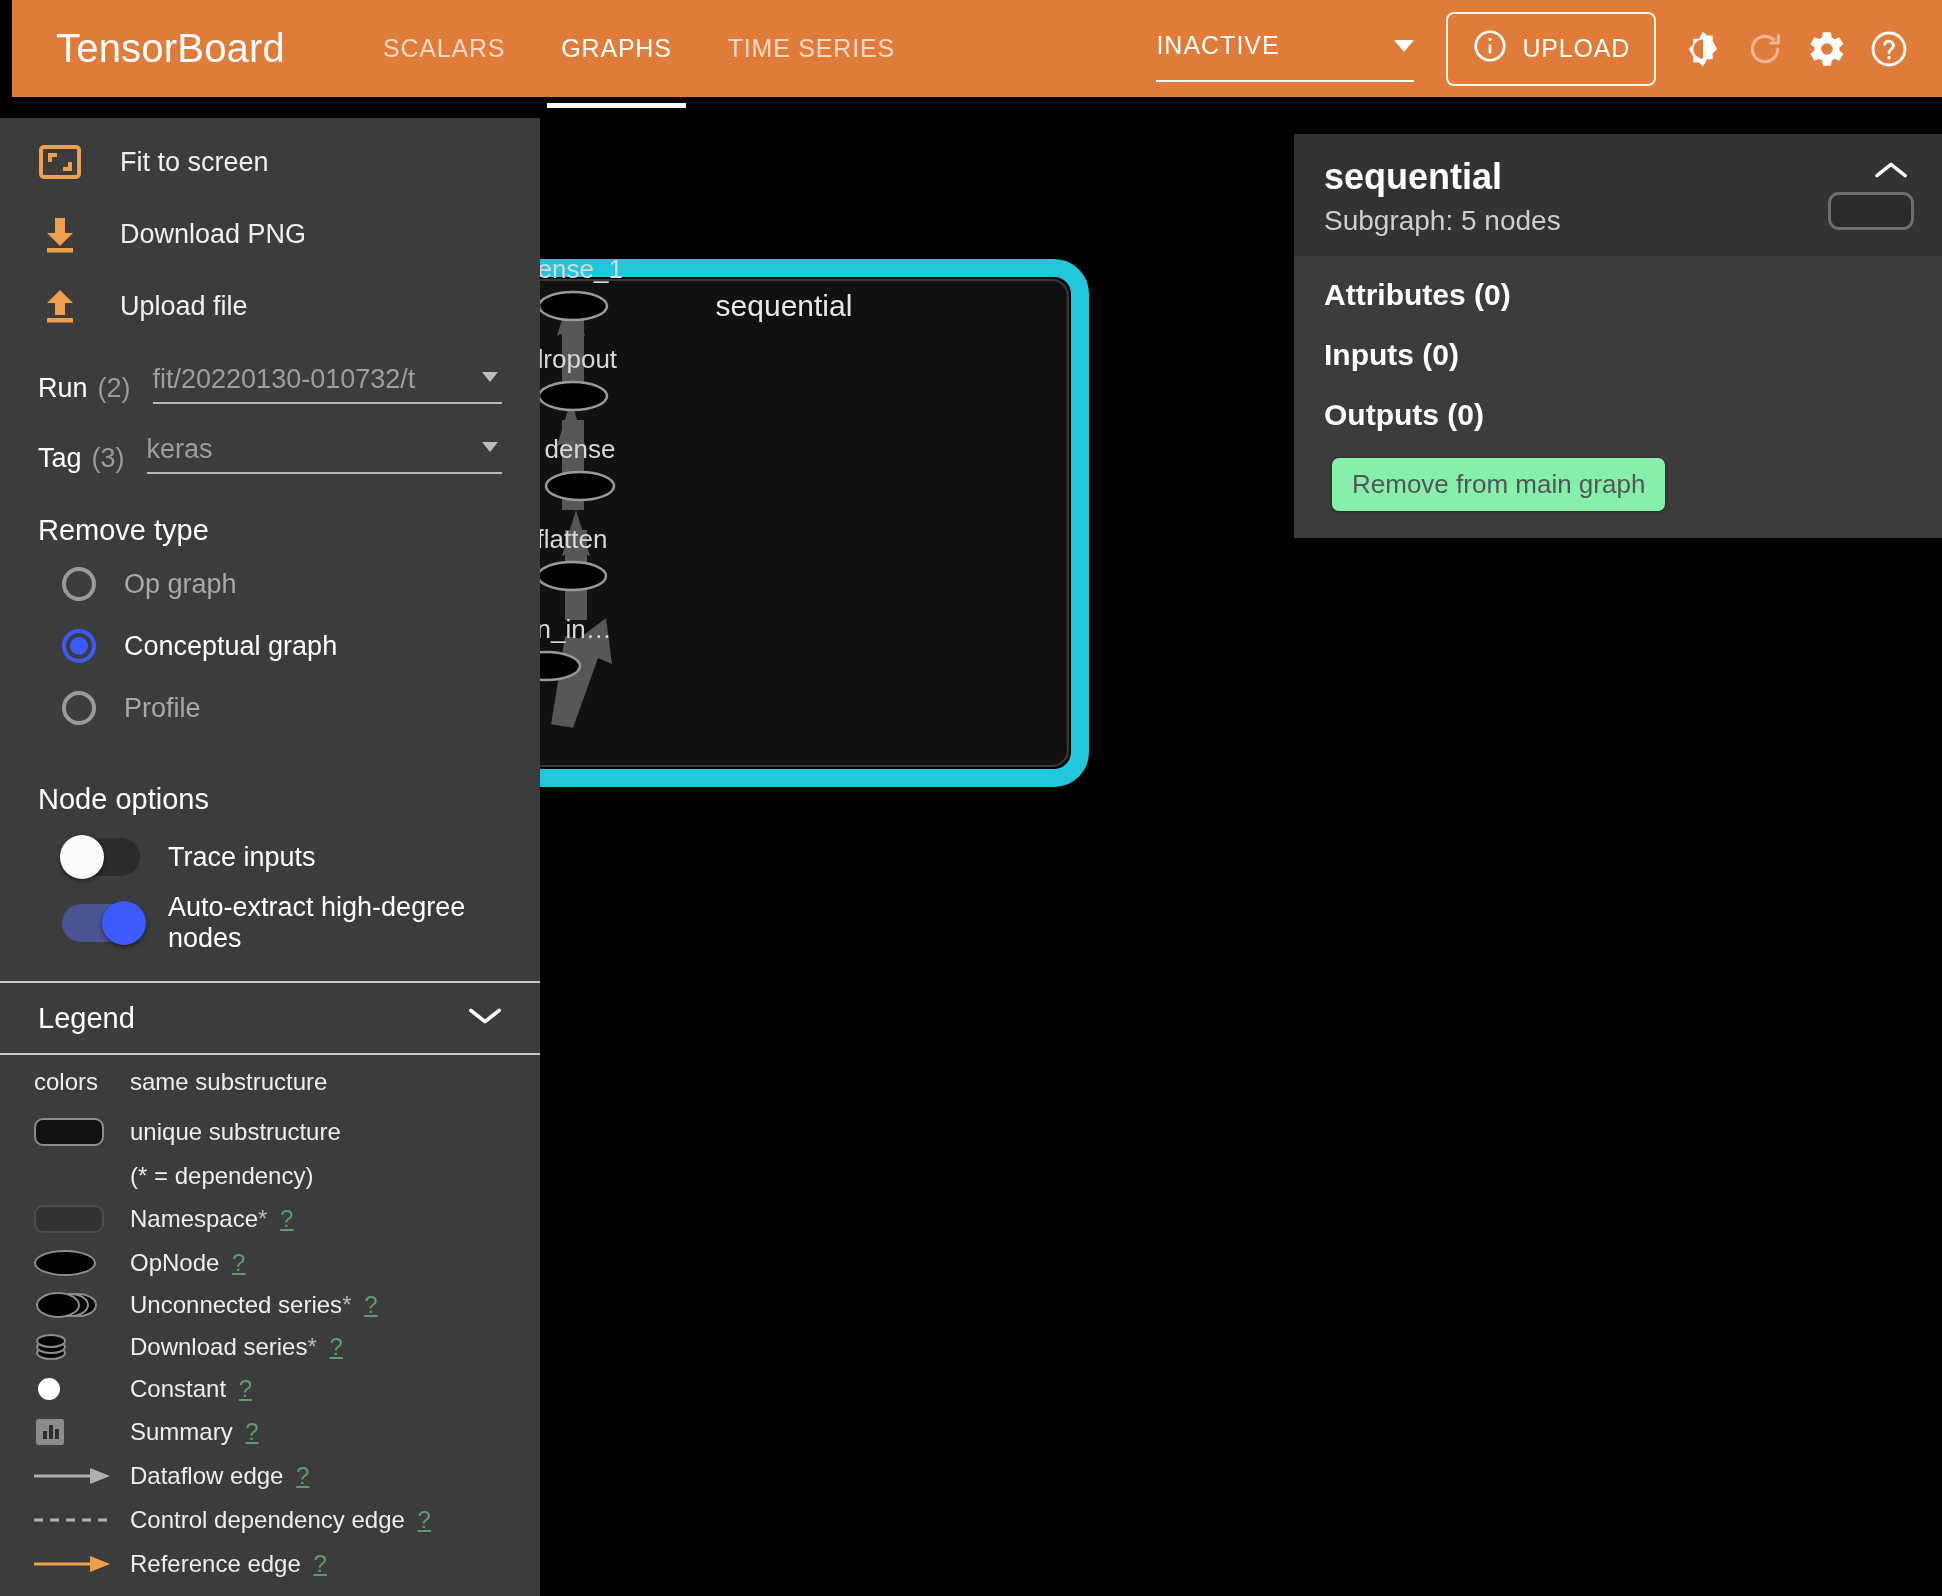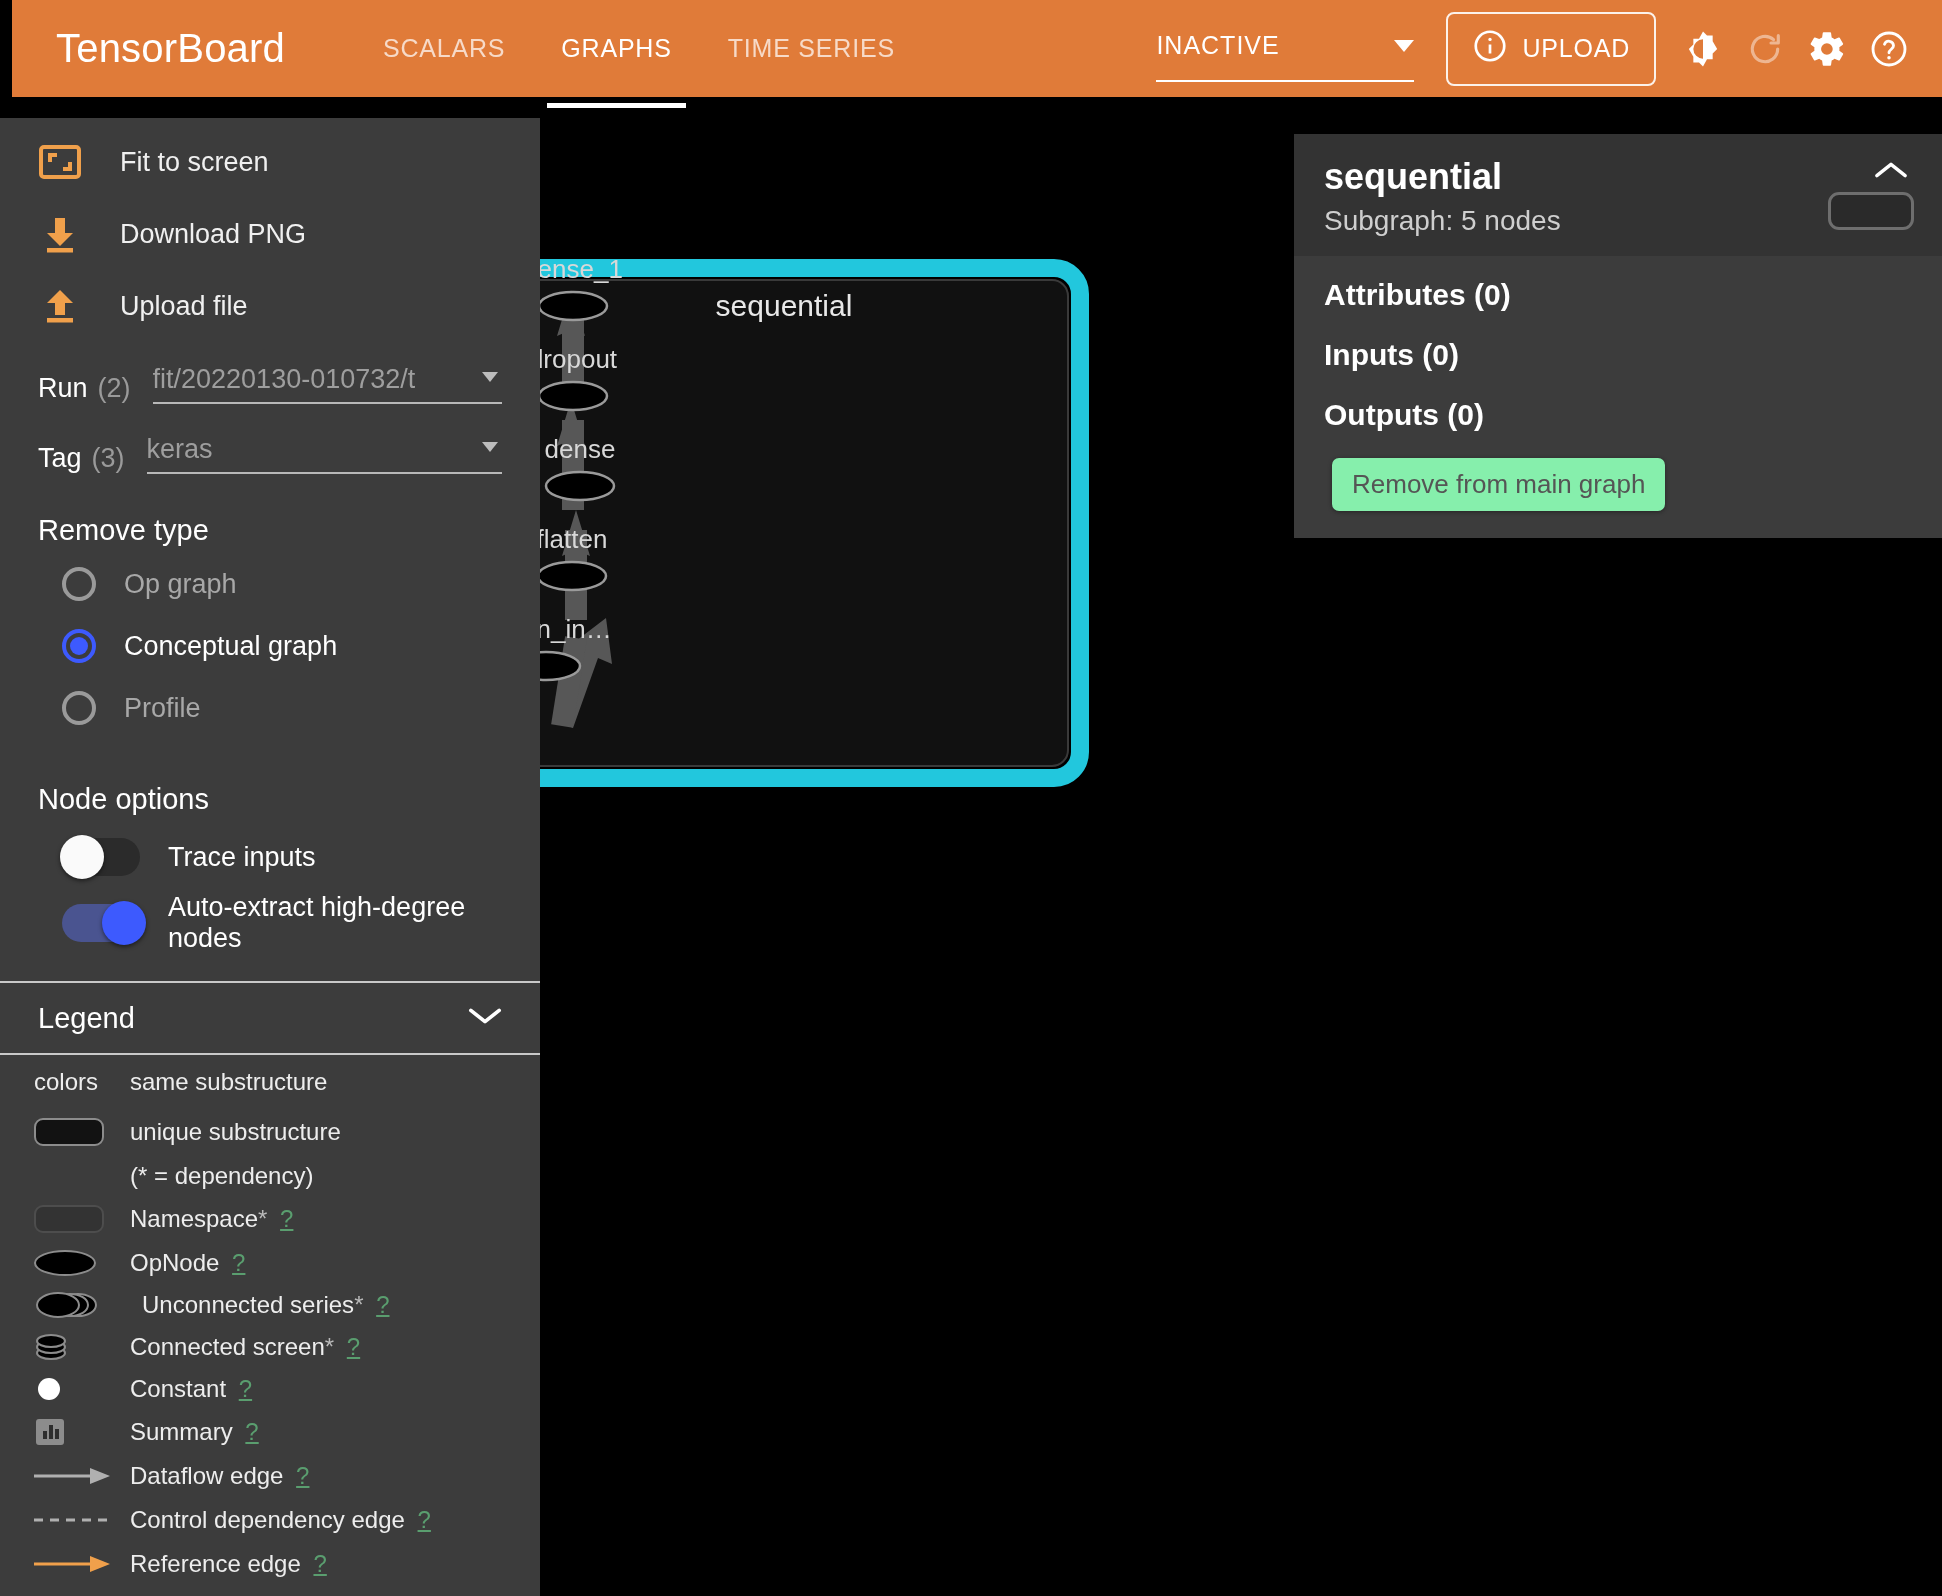--- a/index.html
+++ b/index.html
@@ -413,40 +413,40 @@
           <span class="lg-txt"><span>Namespace</span><span class="lg-star">*</span> <span class="lg-q">?</span></span>
         </div>
 
         <div class="lg-row" style="min-height:42px;">
           <span class="lg-key">
             <span class="sw-ellipse"></span>
           </span>
           <span class="lg-txt"><span>OpNode</span> <span class="lg-q">?</span></span>
         </div>
 
-        <div class="lg-row" style="min-height:42px;gap:12px;">
+        <div class="lg-row" style="min-height:42px;">
           <span class="lg-key">
             <svg width="74" height="30" viewBox="0 0 74 30">
               <ellipse cx="44" cy="15" rx="18" ry="11" fill="#000" stroke="#8c8c8c" stroke-width="2"></ellipse>
               <ellipse cx="36" cy="15" rx="18" ry="11" fill="#000" stroke="#8c8c8c" stroke-width="2"></ellipse>
               <ellipse cx="24" cy="15" rx="21" ry="12" fill="#000" stroke="#8c8c8c" stroke-width="2"></ellipse>
             </svg>
           </span>
           <span class="lg-txt"><span>Unconnected series</span><span class="lg-star">*</span> <span class="lg-q">?</span></span>
         </div>
 
         <div class="lg-row" style="min-height:42px;">
           <span class="lg-key">
             <svg width="44" height="32" viewBox="0 0 44 32">
               <ellipse cx="17" cy="22" rx="14" ry="6" fill="#000" stroke="#8c8c8c" stroke-width="2"></ellipse>
               <ellipse cx="17" cy="16" rx="14" ry="6" fill="#000" stroke="#8c8c8c" stroke-width="2"></ellipse>
               <ellipse cx="17" cy="10" rx="14" ry="6" fill="#000" stroke="#8c8c8c" stroke-width="2"></ellipse>
             </svg>
           </span>
-          <span class="lg-txt"><span>Connected screen</span><span class="lg-star">*</span> <span class="lg-q">?</span></span>
+          <span class="lg-txt"><span>Download series</span><span class="lg-star">*</span> <span class="lg-q">?</span></span>
         </div>
 
         <div class="lg-row" style="min-height:42px;">
           <span class="lg-key">
             <span style="display:inline-block;width:22px;height:22px;border-radius:50%;background:#ffffff;margin-left:4px;"></span>
           </span>
           <span class="lg-txt"><span>Constant</span> <span class="lg-q">?</span></span>
         </div>
 
         <div class="lg-row" style="min-height:44px;">

